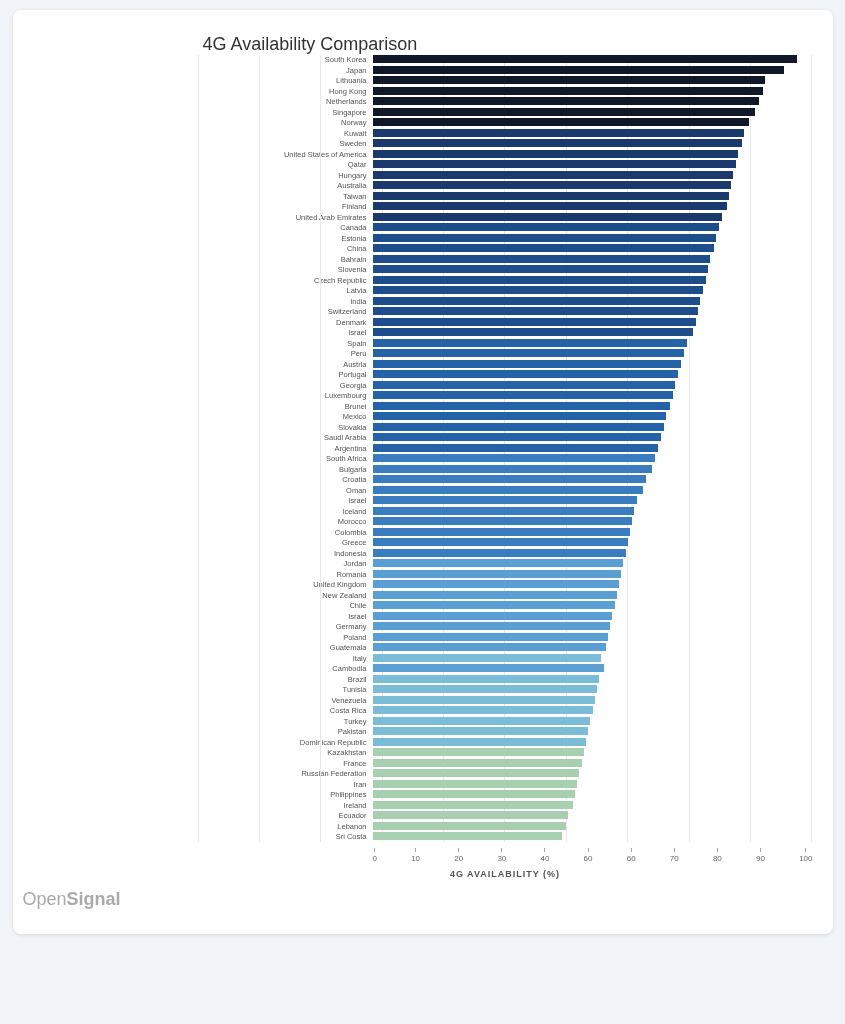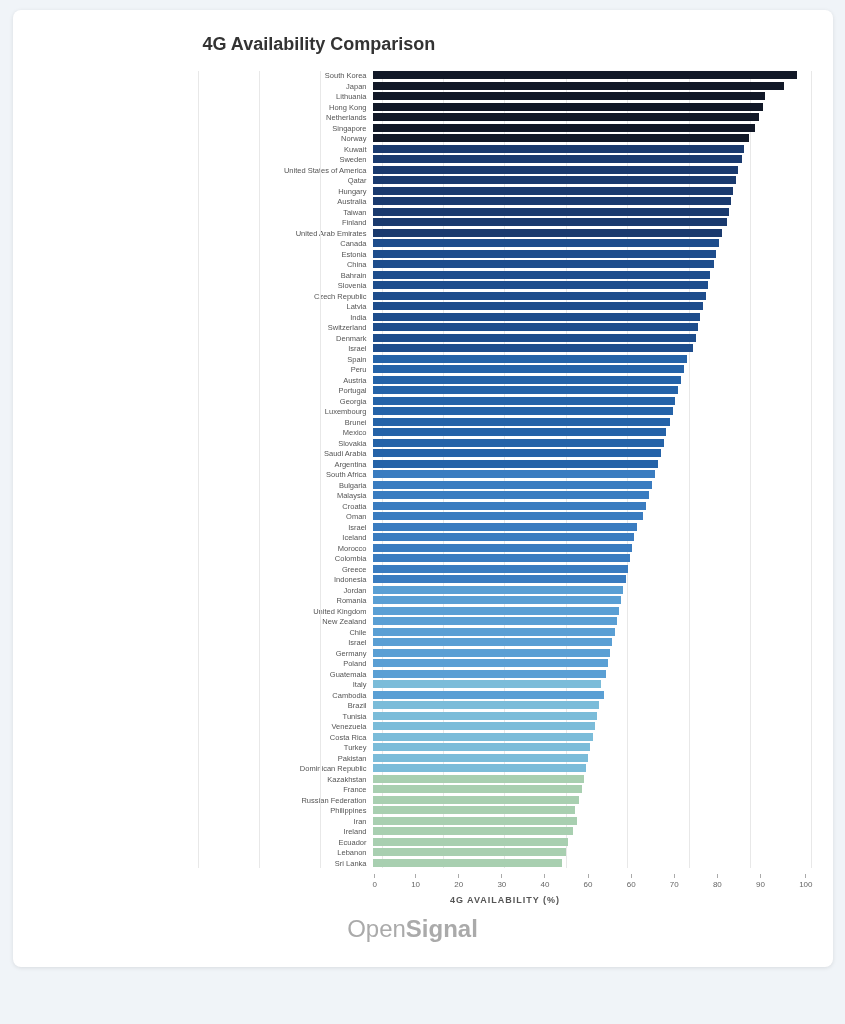--- a/index.html
+++ b/index.html
@@ -14,23 +14,22 @@
     }
     .chart-container {
       background: white;
       border-radius: 8px;
       padding: 24px 20px 24px 10px;
       width: 820px;
       box-shadow: 0 1px 4px rgba(0,0,0,0.1);
     }
     .chart-title {
       font-size: 18px;
-      font-weight: 700;
+      font-weight: 400;
       color: #333;
-      margin-bottom: 16px;
       padding-left: 180px;
     }
     .bar-row {
       display: flex;
       align-items: center;
       height: 9.5px;
       margin-bottom: 1px;
     }
     .bar-label {
       width: 175px;
@@ -98,23 +97,23 @@
       pointer-events: none;
       display: flex;
       justify-content: space-between;
     }
     .grid-line-v {
       width: 1px;
       background: #e8e8e8;
       height: 100%;
     }
     .opensignal-logo {
-      text-align: center;
+      text-align: left;
       margin-top: 10px;
-      font-size: 24px;
+      font-size: 18px;
       color: #aaa;
       padding-right: 10px;
     }
     .opensignal-logo span.open {
       font-weight: 300;
     }
     .opensignal-logo span.signal {
       font-weight: 700;
     }
   </style>
@@ -375,26 +374,20 @@
               <div class="bar-fill" style="width: 64.2%; background-color: rgb(58, 124, 192);"></div>
             </div>
           </div>
           <div class="bar-row">
             <div class="bar-label">Bulgaria</div>
             <div class="bar-track">
               <div class="bar-fill" style="width: 63.5%; background-color: rgb(58, 124, 192);"></div>
             </div>
           </div>
           <div class="bar-row">
-            <div class="bar-label">Malaysia</div>
-            <div class="bar-track">
-              <div class="bar-fill" style="width: 62.8%; background-color: rgb(58, 124, 192);"></div>
-            </div>
-          </div>
-          <div class="bar-row">
             <div class="bar-label">Croatia</div>
             <div class="bar-track">
               <div class="bar-fill" style="width: 62.2%; background-color: rgb(58, 124, 192);"></div>
             </div>
           </div>
           <div class="bar-row">
             <div class="bar-label">Oman</div>
             <div class="bar-track">
               <div class="bar-fill" style="width: 61.5%; background-color: rgb(58, 124, 192);"></div>
             </div>
@@ -555,51 +548,51 @@
               <div class="bar-fill" style="width: 47.5%; background-color: rgb(168, 207, 176);"></div>
             </div>
           </div>
           <div class="bar-row">
             <div class="bar-label">Russian Federation</div>
             <div class="bar-track">
               <div class="bar-fill" style="width: 47%; background-color: rgb(168, 207, 176);"></div>
             </div>
           </div>
           <div class="bar-row">
+            <div class="bar-label">Iran</div>
+            <div class="bar-track">
+              <div class="bar-fill" style="width: 46.5%; background-color: rgb(168, 207, 176);"></div>
+            </div>
+          </div>
+          <div class="bar-row">
             <div class="bar-label">Philippines</div>
             <div class="bar-track">
               <div class="bar-fill" style="width: 46%; background-color: rgb(168, 207, 176);"></div>
             </div>
           </div>
           <div class="bar-row">
-            <div class="bar-label">Iran</div>
-            <div class="bar-track">
-              <div class="bar-fill" style="width: 46.5%; background-color: rgb(168, 207, 176);"></div>
-            </div>
-          </div>
-          <div class="bar-row">
             <div class="bar-label">Ireland</div>
             <div class="bar-track">
               <div class="bar-fill" style="width: 45.5%; background-color: rgb(168, 207, 176);"></div>
             </div>
           </div>
           <div class="bar-row">
             <div class="bar-label">Ecuador</div>
             <div class="bar-track">
               <div class="bar-fill" style="width: 44.5%; background-color: rgb(168, 207, 176);"></div>
             </div>
           </div>
           <div class="bar-row">
             <div class="bar-label">Lebanon</div>
             <div class="bar-track">
               <div class="bar-fill" style="width: 44%; background-color: rgb(168, 207, 176);"></div>
             </div>
           </div>
           <div class="bar-row">
-            <div class="bar-label">Sri Lanka</div>
+            <div class="bar-label">Sri Costa</div>
             <div class="bar-track">
               <div class="bar-fill" style="width: 43%; background-color: rgb(168, 207, 176);"></div>
             </div>
           </div>
         </div>
     </div>
 
     <div class="x-axis">
       <div class="x-axis-ticks" id="x-axis-ticks">
           <div class="tick">

